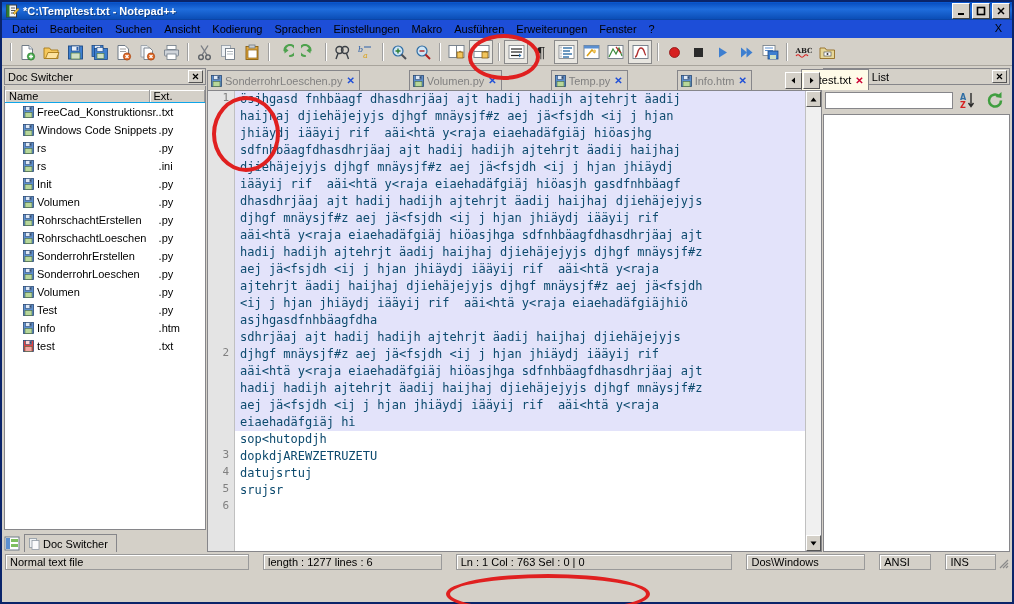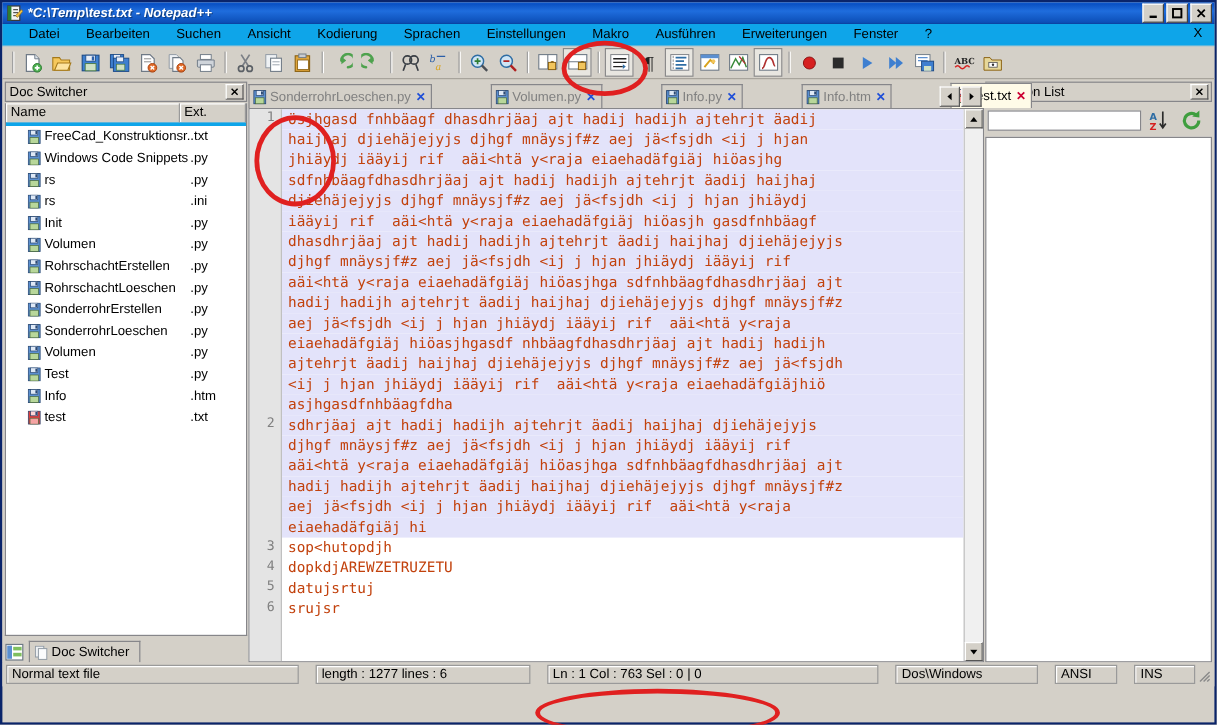--- a/index.html
+++ b/index.html
@@ -15,30 +15,30 @@
        border:2px solid #0a246a;background:#d4d0c8;}
 
   
   .titlebar{
     height:18px;
     background:linear-gradient(to bottom,#0a5ad4 0%,#0a51c4 8%,#1f6ddd 40%,#0c4fb8 92%,#0a3f9c 100%);
     display:flex;align-items:center;padding:0 2px 0 3px;color:#fff;
   }
   .title-icon{width:14px;height:14px;margin-right:4px;position:relative;flex:0 0 auto;}
   .title-text{font-weight:bold;font-size:11px;white-space:nowrap;flex:1 1 auto;
-              text-shadow:1px 1px 0 rgba(0,0,0,.35);letter-spacing:0px;font-style:italic;}
+              text-shadow:1px 1px 0 rgba(0,0,0,.35);letter-spacing:0px;}
   .winbtns{display:flex;gap:2px;flex:0 0 auto;}
   .winbtn{width:16px;height:14px;background:#d4d0c8;border:1px solid #fff;
           border-right-color:#404040;border-bottom-color:#404040;
           display:flex;align-items:center;justify-content:center;
           font-size:9px;line-height:9px;color:#000;font-family:"Liberation Sans",sans-serif;}
 
   
-  .menubar{height:18px;background:#0ea5e9;display:flex;align-items:center;
-           padding-left:16px;border-bottom:1px solid #d4d0c8;position:relative;gap:10px;}
+  .menubar{height:18px;background:#1d4ed8;display:flex;align-items:center;
+           padding-left:4px;border-bottom:1px solid #d4d0c8;position:relative;}
   .menu-item{padding:2px 6px;font-size:11px;white-space:nowrap;cursor:default;}
   .menu-x{position:absolute;right:10px;top:2px;font-size:11px;}
 
   
   .toolbar{height:26px;background:#d4d0c8;display:flex;align-items:center;
            padding-left:4px;border-bottom:1px solid #a8a49c;position:relative;}
   .tb-sep{width:1px;height:18px;background:#a0a0a0;margin:0 4px;box-shadow:1px 0 0 #fff;}
   .tb-btn{width:22px;height:22px;margin:0 1px;display:flex;align-items:center;justify-content:center;}
   .tb-btn.framed{border:1px solid #8a8a8a;background:#e8e6e0;}
   .ic{width:17px;height:17px;position:relative;display:block;}
@@ -47,21 +47,21 @@
   .main{display:flex;height:486px;background:#d4d0c8;}
 
   
   .dock-left{width:205px;display:flex;flex-direction:column;padding:2px 1px 0 2px;box-sizing:border-box;}
   .panel-cap{height:15px;display:flex;align-items:center;justify-content:space-between;
              border:1px solid #86868a;background:#d4d0c8;padding:0 2px 0 3px;font-size:11px;}
   .cap-x{width:13px;height:11px;border:1px solid #fff;border-right-color:#555;border-bottom-color:#555;
          background:#d4d0c8;display:flex;align-items:center;justify-content:center;font-size:8px;line-height:8px;}
   .listwrap{flex:1 1 auto;background:#fff;border:1px solid #86868a;border-top:none;
             margin-top:1px;overflow:hidden;position:relative;}
-  .lhead{display:flex;height:16px;background:#d4d0c8;border-bottom:3px solid #0ea5e9;font-size:11px;}
+  .lhead{display:flex;height:16px;background:#d4d0c8;border-bottom:1px solid #0ea5e9;font-size:11px;align-items:flex-end;}
   .lhead div{display:flex;align-items:center;padding-left:4px;border-right:1px solid #9a9a9a;
              box-shadow:inset 1px 1px 0 #fff;box-sizing:border-box;}
   .lh-name{width:146px;}
   .lh-ext{width:56px;}
   .lrow{display:flex;height:18px;align-items:center;font-size:11px;padding-left:18px;}
   .lrow .fname{display:flex;align-items:center;width:146px;white-space:nowrap;overflow:hidden;}
   .lrow .fext{width:50px;}
   .doc-ico{width:11px;height:12px;margin-right:3px;flex:0 0 auto;position:relative;}
   .dock-tabrow{height:20px;margin-top:2px;display:flex;align-items:flex-end;}
   .dock-tab-ico{width:18px;height:16px;margin-right:2px;position:relative;}
@@ -79,21 +79,21 @@
   .tab.active .tx{color:#cc0033;}
   .tabnav{position:absolute;right:2px;bottom:1px;display:flex;gap:1px;}
   .navbtn{width:15px;height:15px;background:#d4d0c8;border:1px solid #fff;
           border-right-color:#555;border-bottom-color:#555;display:flex;
           align-items:center;justify-content:center;font-size:7px;}
   .edwrap{flex:1 1 auto;border:1px solid #86868a;background:#fff;display:flex;overflow:hidden;position:relative;}
   .gutter{width:26px;background:#e4e4e4;border-right:1px solid #c0c0c0;flex:0 0 auto;
           position:relative;font-family:"DejaVu Sans Mono",monospace;font-size:11px;color:#808080;}
   .gnum{position:absolute;right:5px;text-align:right;}
   .codearea{flex:1 1 auto;position:relative;overflow:hidden;
-            font-family:"DejaVu Sans Mono",monospace;font-size:12px;color:#c2410c;}
+            font-family:"DejaVu Sans Mono",monospace;font-size:12px;color:#0c4a6e;}
   .logical{padding:0;}
   .vrow{height:17px;line-height:17px;white-space:pre;padding-left:5px;}
   .logical.sel .vrow{background:#e3e3fa;}
   .vscroll{width:15px;background:#f0f0f0;border-left:1px solid #c0c0c0;flex:0 0 auto;
            display:flex;flex-direction:column;justify-content:space-between;}
   .vsbtn{height:14px;background:#d4d0c8;border:1px solid #fff;border-right-color:#555;
          border-bottom-color:#555;display:flex;align-items:center;justify-content:center;font-size:6px;}
 
   
   .dock-right{width:205px;display:flex;flex-direction:column;padding:2px 2px 0 1px;box-sizing:border-box;}
@@ -651,21 +651,21 @@
               <span>Volumen.py</span>
               <span class="tx">✕</span>
             </div>
             <div class="tab">
               <span class="tico"><svg width="11" height="12" viewBox="0 0 11 12">
                   <rect x="0.5" y="0.5" width="10" height="11" fill="#5b8fd0" stroke="#2b4a74" stroke-width=".8"></rect>
                   <rect x="2.5" y="0.5" width="6" height="4" fill="#dfe9f6" stroke="#2b4a74" stroke-width=".6"></rect>
                   <rect x="6.5" y="1.2" width="1.6" height="2.6" fill="#2b4a74"></rect>
                   <rect x="2" y="6.5" width="7" height="5" fill="#b8d79a" stroke="#4a6a3c" stroke-width=".6"></rect>
                 </svg></span>
-              <span>Info.py</span>
+              <span>Temp.py</span>
               <span class="tx">✕</span>
             </div>
             <div class="tab">
               <span class="tico"><svg width="11" height="12" viewBox="0 0 11 12">
                   <rect x="0.5" y="0.5" width="10" height="11" fill="#5b8fd0" stroke="#2b4a74" stroke-width=".8"></rect>
                   <rect x="2.5" y="0.5" width="6" height="4" fill="#dfe9f6" stroke="#2b4a74" stroke-width=".6"></rect>
                   <rect x="6.5" y="1.2" width="1.6" height="2.6" fill="#2b4a74"></rect>
                   <rect x="2" y="6.5" width="7" height="5" fill="#b8d79a" stroke="#4a6a3c" stroke-width=".6"></rect>
                 </svg></span>
               <span>Info.htm</span>
@@ -714,21 +714,20 @@
                 <div class="vrow">haijhaj djiehäjejyjs djhgf mnäysjf#z aej jä&lt;fsjdh &lt;ij j hjan</div>
                 <div class="vrow">jhiäydj iääyij rif  aäi&lt;htä y&lt;raja eiaehadäfgiäj hiöasjhg</div>
                 <div class="vrow">sdfnhbäagfdhasdhrjäaj ajt hadij hadijh ajtehrjt äadij haijhaj</div>
                 <div class="vrow">djiehäjejyjs djhgf mnäysjf#z aej jä&lt;fsjdh &lt;ij j hjan jhiäydj</div>
                 <div class="vrow">iääyij rif  aäi&lt;htä y&lt;raja eiaehadäfgiäj hiöasjh gasdfnhbäagf</div>
                 <div class="vrow">dhasdhrjäaj ajt hadij hadijh ajtehrjt äadij haijhaj djiehäjejyjs</div>
                 <div class="vrow">djhgf mnäysjf#z aej jä&lt;fsjdh &lt;ij j hjan jhiäydj iääyij rif</div>
                 <div class="vrow">aäi&lt;htä y&lt;raja eiaehadäfgiäj hiöasjhga sdfnhbäagfdhasdhrjäaj ajt</div>
                 <div class="vrow">hadij hadijh ajtehrjt äadij haijhaj djiehäjejyjs djhgf mnäysjf#z</div>
                 <div class="vrow">aej jä&lt;fsjdh &lt;ij j hjan jhiäydj iääyij rif  aäi&lt;htä y&lt;raja</div>
-                <div class="vrow">eiaehadäfgiäj hiöasjhgasdf nhbäagfdhasdhrjäaj ajt hadij hadijh</div>
                 <div class="vrow">ajtehrjt äadij haijhaj djiehäjejyjs djhgf mnäysjf#z aej jä&lt;fsjdh</div>
                 <div class="vrow">&lt;ij j hjan jhiäydj iääyij rif  aäi&lt;htä y&lt;raja eiaehadäfgiäjhiö</div>
                 <div class="vrow">asjhgasdfnhbäagfdha</div>
               </div>
               <div class="logical sel">
                 <div class="vrow">sdhrjäaj ajt hadij hadijh ajtehrjt äadij haijhaj djiehäjejyjs</div>
                 <div class="vrow">djhgf mnäysjf#z aej jä&lt;fsjdh &lt;ij j hjan jhiäydj iääyij rif</div>
                 <div class="vrow">aäi&lt;htä y&lt;raja eiaehadäfgiäj hiöasjhga sdfnhbäagfdhasdhrjäaj ajt</div>
                 <div class="vrow">hadij hadijh ajtehrjt äadij haijhaj djiehäjejyjs djhgf mnäysjf#z</div>
                 <div class="vrow">aej jä&lt;fsjdh &lt;ij j hjan jhiäydj iääyij rif  aäi&lt;htä y&lt;raja</div>

